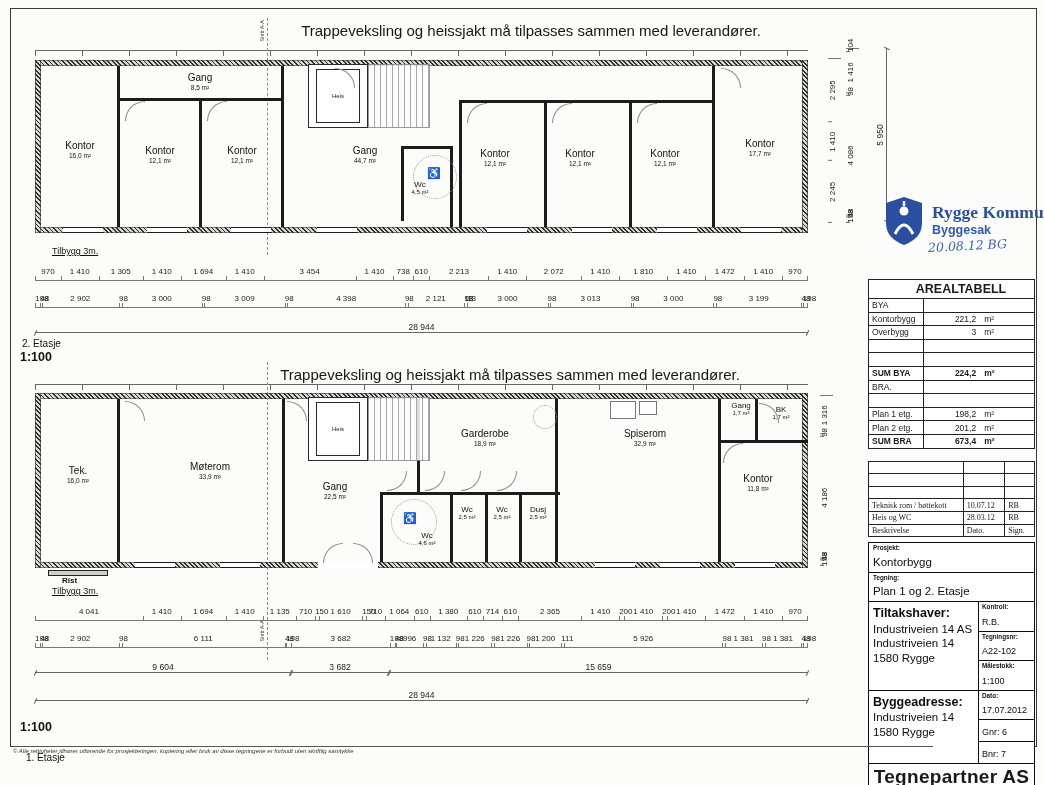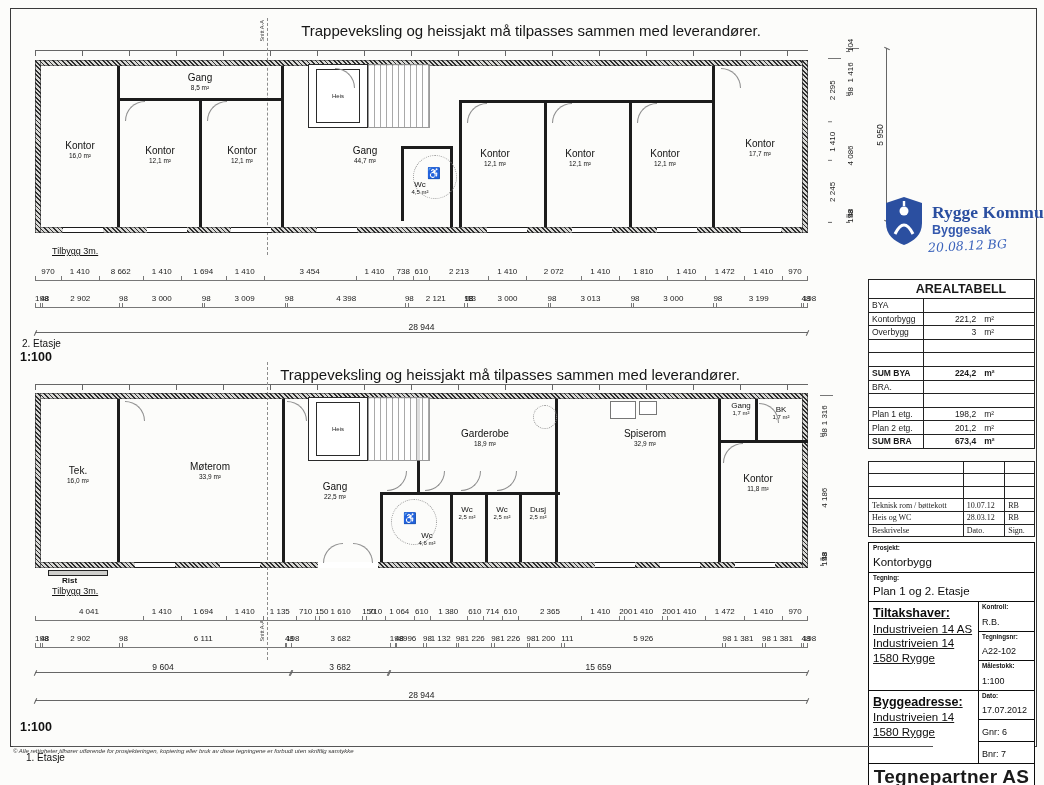--- a/index.html
+++ b/index.html
@@ -65,21 +65,21 @@
   .rtab{border:1.6px solid #111;margin-top:12px;font-family:Liberation Serif, serif;}
   .rtab td{border:1px solid #222;font-size:8px;height:11.6px;padding:0 3px;overflow:hidden;white-space:nowrap;}
   .rtab td:nth-child(1){width:60%;}
   .rtab td:nth-child(2){width:24%;}
   .rtab td:nth-child(3){width:16%;}
   .tblock{border:1.8px solid #0d0d0d;margin-top:5px;background:#fff;}
   .tsec{border-bottom:1.2px solid #0d0d0d;padding:1px 4px 2px;}
   .tl{font-size:6.3px;font-weight:bold;color:#111;display:block;line-height:1.2;}
   .tv{font-size:11.5px;color:#0d0d0d;line-height:1.25;}
   .trow{display:flex;border-bottom:1.2px solid #0d0d0d;}
-  .trow .lft{flex:1;border-right:1.2px solid #0d0d0d;padding:1px 4px 3px;text-decoration:underline;}
+  .trow .lft{flex:1;border-right:1.2px solid #0d0d0d;padding:1px 4px 3px;}
   .trow .rgt{width:55px;display:flex;flex-direction:column;}
   .rcell{border-bottom:1px solid #0d0d0d;padding:1px 3px 2px;flex:1;}
   .rcell:last-child{border-bottom:none;}
   .rcell .tv{font-size:9px;}
   .bold13{font-size:12.5px;font-weight:bold;}
   .firm{padding:2px 2px 4px;text-align:center;}
   .firm .fn{font-size:19px;font-weight:bold;letter-spacing:.3px;}
   .firm .fl{font-size:7px;line-height:1.35;}
   
   .stamp{position:absolute;left:884px;top:196px;color:#2b4fa0;}
@@ -190,21 +190,21 @@
     <div class="rl" style="left:690px;top:78px;width:70px;">
       <span class="n">Kontor</span>
         <span class="a">17,7 m²</span>
       </div>
   </div>
 
   <div class="tilbygg" style="left:52px;top:246px;">Tilbygg 3m.</div>
   <div class="chain" style="left:35px;top:267px;width:773px;">
       <i style="flex-grow: 970;">970</i>
       <i style="flex-grow: 1410;">1 410</i>
-      <i style="flex-grow: 1662;">8 662</i>
+      <i style="flex-grow: 1662;">1 305</i>
       <i style="flex-grow: 1410;">1 410</i>
       <i style="flex-grow: 1694;">1 694</i>
       <i style="flex-grow: 1410;">1 410</i>
       <i style="flex-grow: 3454;">3 454</i>
       <i style="flex-grow: 1410;">1 410</i>
       <i style="flex-grow: 738;">738</i>
       <i style="flex-grow: 610;">610</i>
       <i style="flex-grow: 2213;">2 213</i>
       <i style="flex-grow: 1410;">1 410</i>
       <i style="flex-grow: 2072;">2 072</i>

